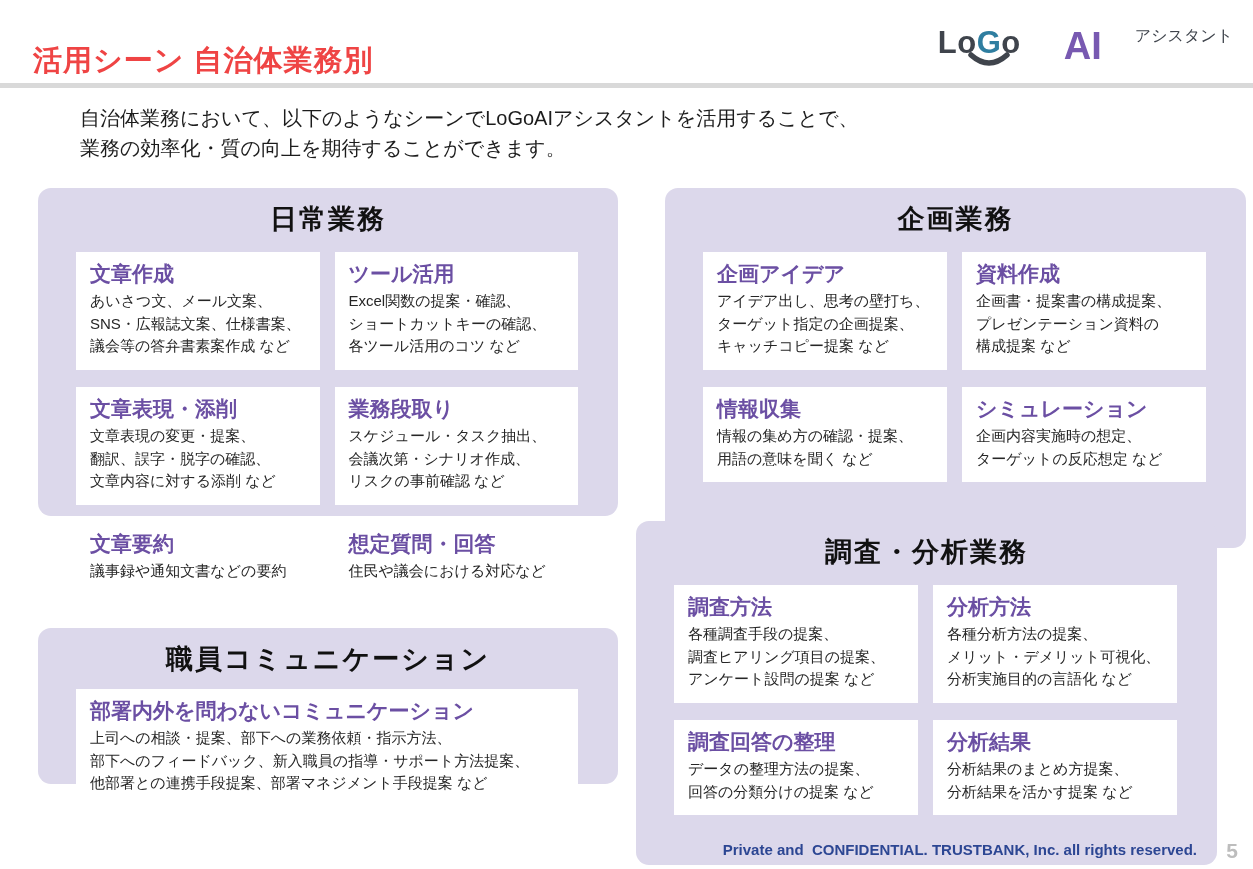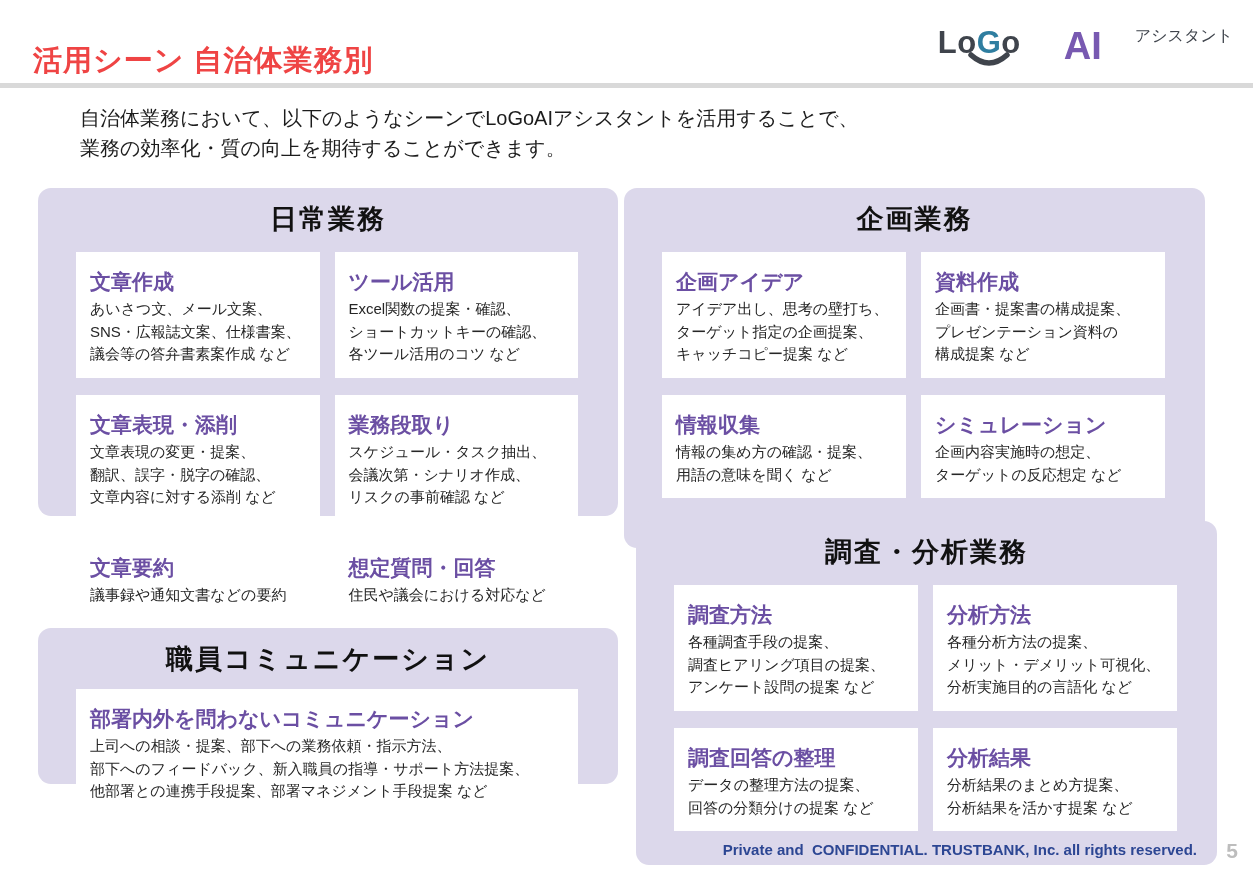--- a/index.html
+++ b/index.html
@@ -23,34 +23,34 @@
   .lg-suffix { font-size:16px; font-weight:normal; color:#3F444C; margin-left:0; }
   .divider { position:absolute; left:0; top:83px; width:100%; height:5px; background:#D9D9D9; }
 
   
   .intro { position:absolute; left:80px; top:103px; font-size:20px; line-height:1.5; color:#1c1c1c; }
 
   
   .panel { position:absolute; background:#DCD8EB; border-radius:13px; box-sizing:border-box; }
   .panel-daily    { left:38px;  top:188px; width:580px; height:328px; }
   .panel-comm     { left:38px;  top:628px; width:580px; height:156px; }
-  .panel-plan     { left:624px; top:188px; width:581px; height:360px; }
+  .panel-plan     { left:665px; top:188px; width:581px; height:360px; }
   .panel-research { left:636px; top:521px; width:581px; height:344px; }
 
   .panel-title {
     margin:13px 0 0; text-align:center;
     font-size:27px; font-weight:800; letter-spacing:2px; color:#111111;
   }
   .cards {
     display:grid; grid-template-columns:1fr 1fr;
     column-gap:15px; row-gap:17px;
     margin:15px 40px 0 38px; align-content:start;
   }
   .cards.single { grid-template-columns:1fr; }
-  .card { background:#ffffff; padding:17px 14px 12px; box-sizing:border-box; }
+  .card { background:#ffffff; padding:9px 14px 12px; box-sizing:border-box; }
   .card-title {
     font-size:21px; font-weight:800; color:#6B4FA3;
     line-height:1.25; margin-bottom:3px;
   }
   .card-body {
     font-size:15px; line-height:1.5; color:#262626; white-space:pre-line;
   }
   .panel-comm .cards { margin-top:12px; }
 
   

